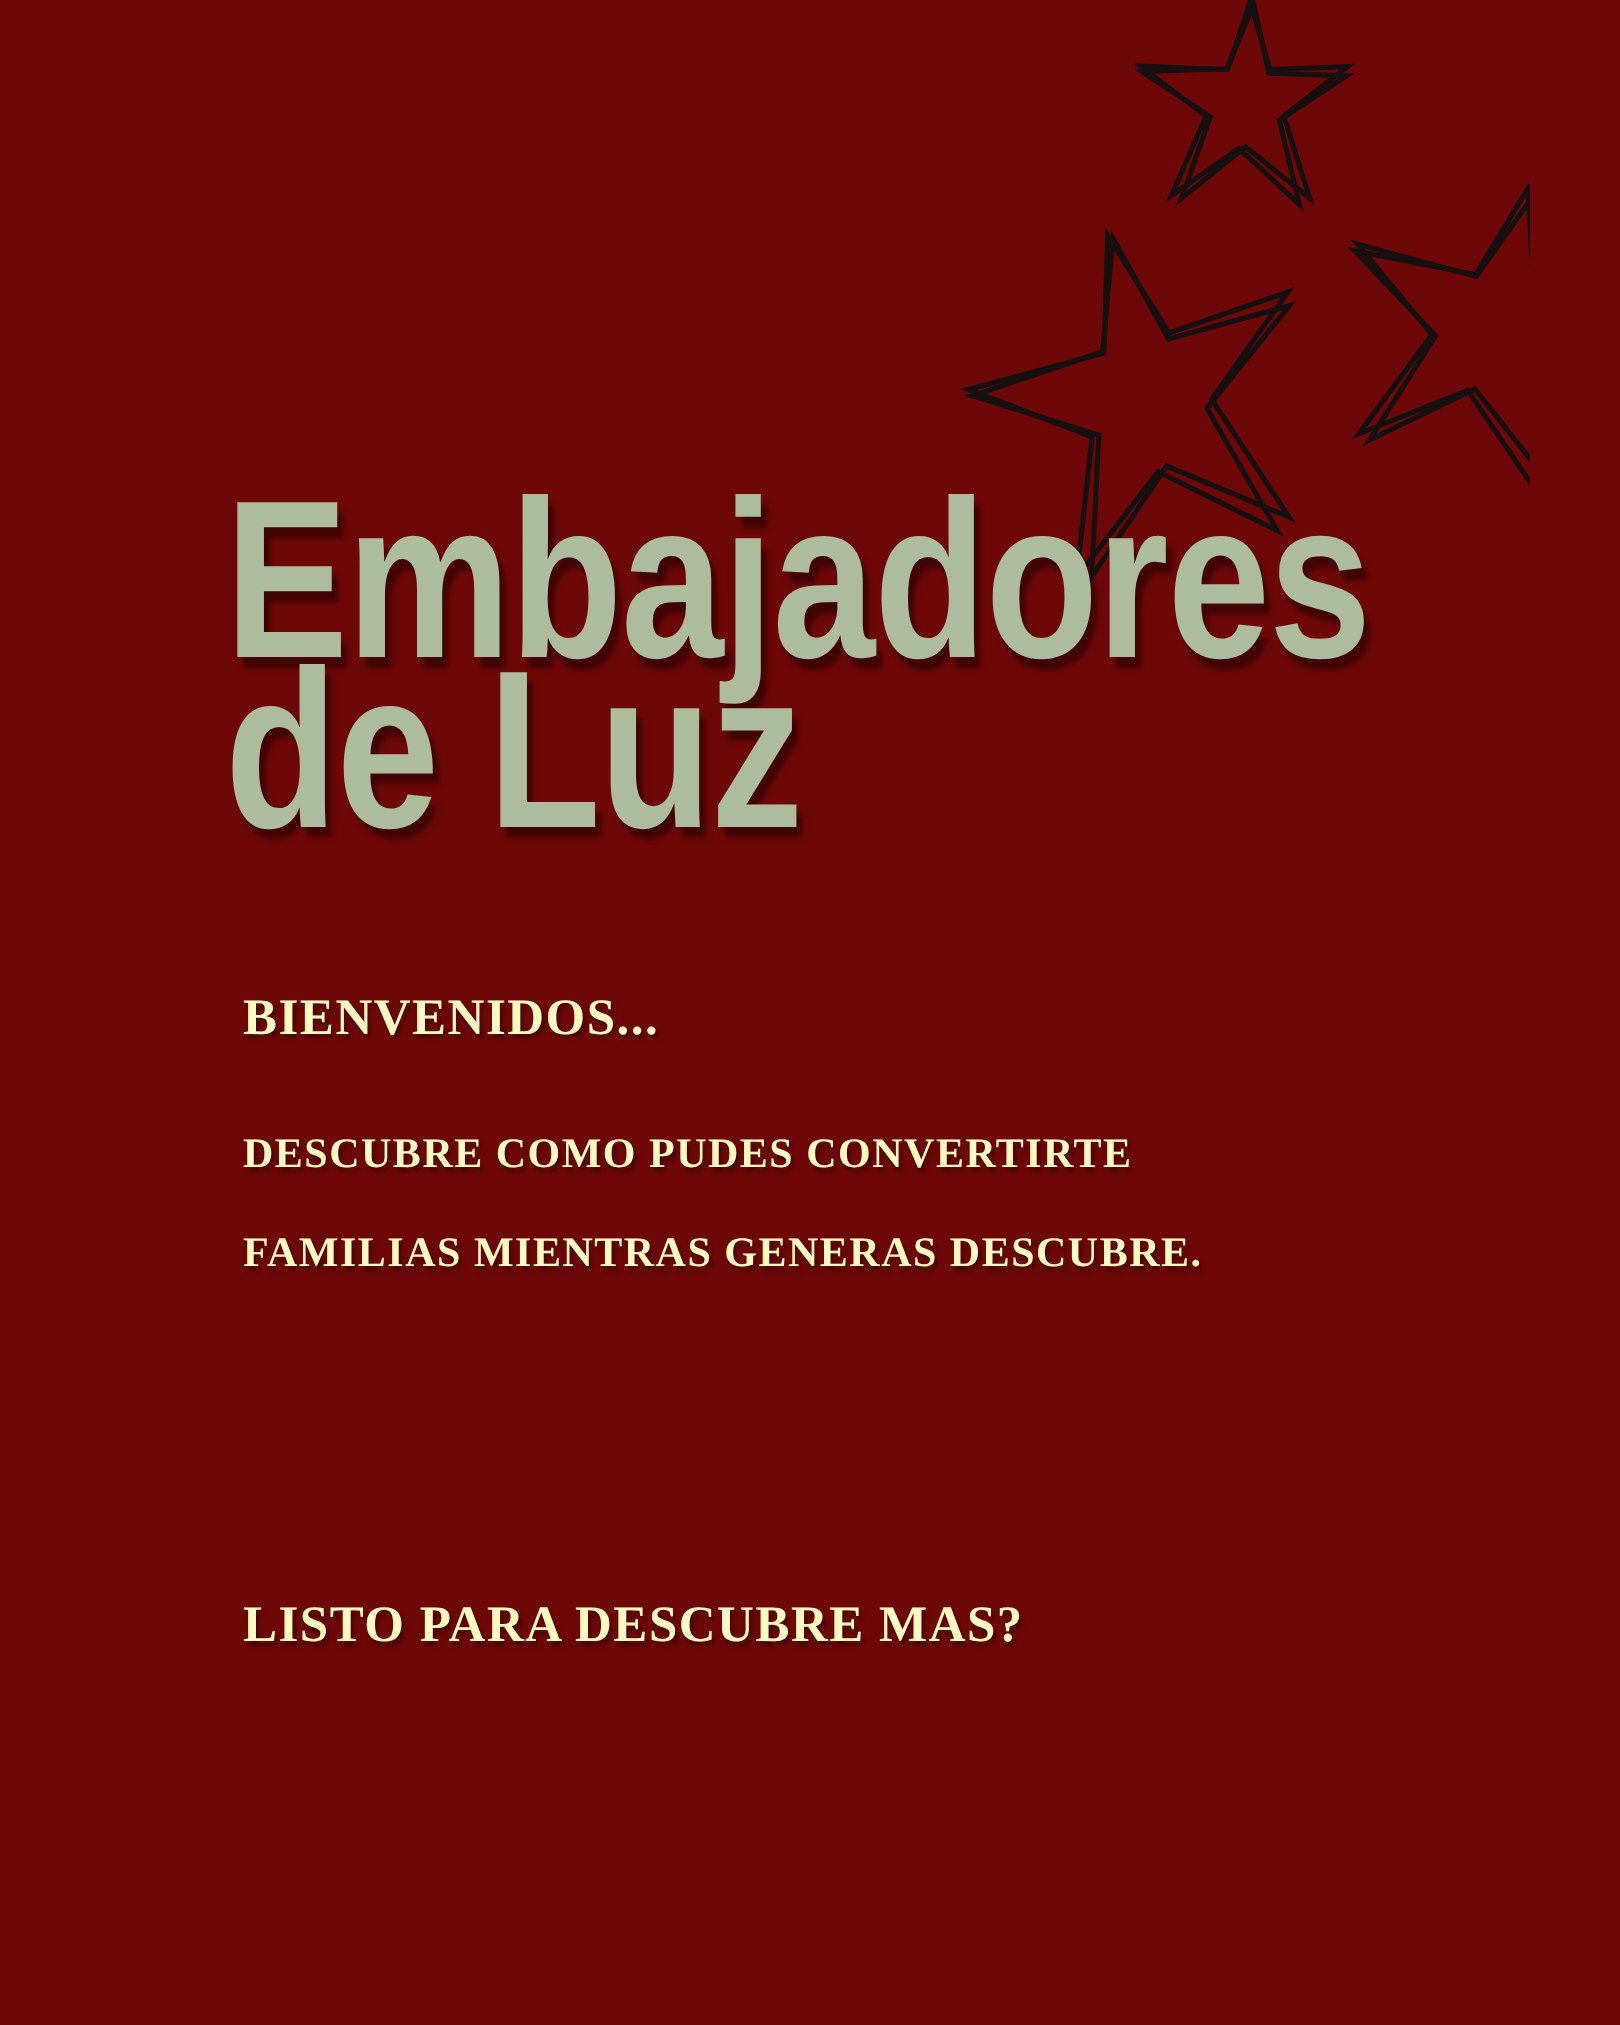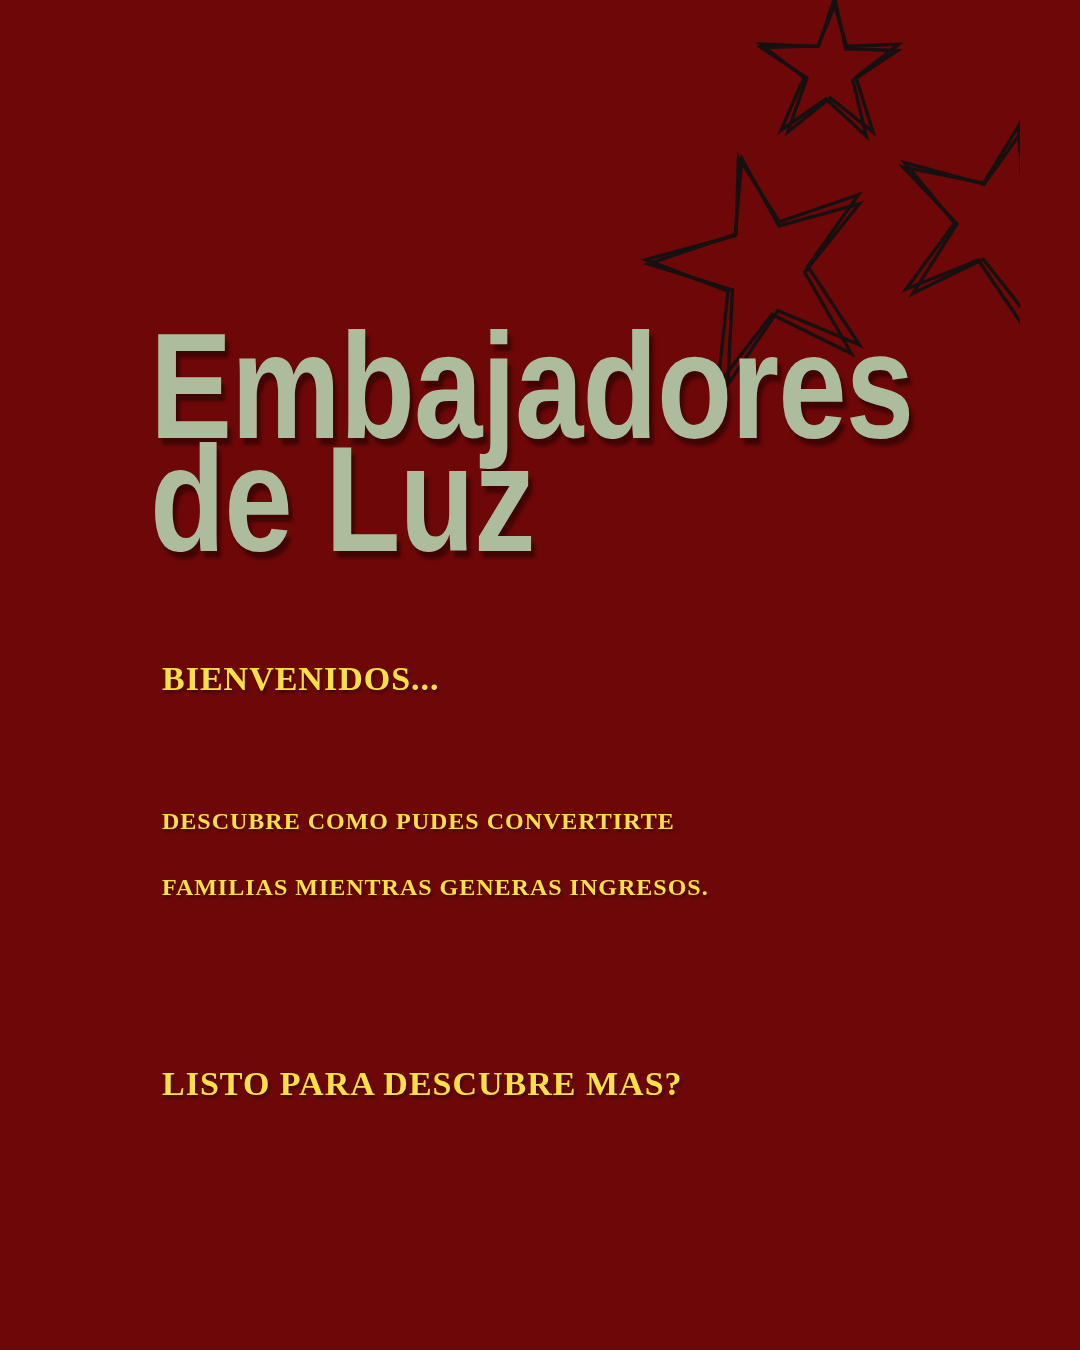--- a/index.html
+++ b/index.html
@@ -45,29 +45,29 @@
     transform: scaleX(0.82);
     transform-origin: left top;
     white-space: nowrap;
   }
   .title-line { display: block; }
 
   
   .copy {
     position: absolute; z-index: 2;
     left: 162px;
-    color: #fde047;
+    color: #fef9c3;
     font-family: "Liberation Serif", serif;
     font-weight: 700;
     letter-spacing: 1px;
     text-shadow: 2px 3px 3px rgba(0, 0, 0, 0.38);
     white-space: nowrap;
   }
   .greeting  { top: 659px;  font-size: 34px; line-height: 40px; }
-  .paragraph { top: 788px;  font-size: 24px; line-height: 66px; }
+  .paragraph { top: 737px;  font-size: 28px; line-height: 66px; }
   .para-line { display: block; }
   .question  { top: 1064px; font-size: 34px; line-height: 40px; }
 </style>
 </head>
 <body>
 
 <div class="poster">
 
   <svg class="stars" viewBox="0 0 480 430" xmlns="http://www.w3.org/2000/svg">
     <defs>
@@ -92,18 +92,18 @@
 
   <h1 class="title">
     <span class="title-line">Embajadores</span>
     <span class="title-line">de Luz</span>
   </h1>
 
   <div class="copy greeting">BIENVENIDOS...</div>
 
   <div class="copy paragraph">
     <span class="para-line">DESCUBRE COMO PUDES CONVERTIRTE</span>
-    <span class="para-line">FAMILIAS MIENTRAS GENERAS INGRESOS.</span>
+    <span class="para-line">FAMILIAS MIENTRAS GENERAS DESCUBRE.</span>
   </div>
 
   <div class="copy question">LISTO PARA DESCUBRE MAS?</div>
 
 </div>
 
 </body></html>

